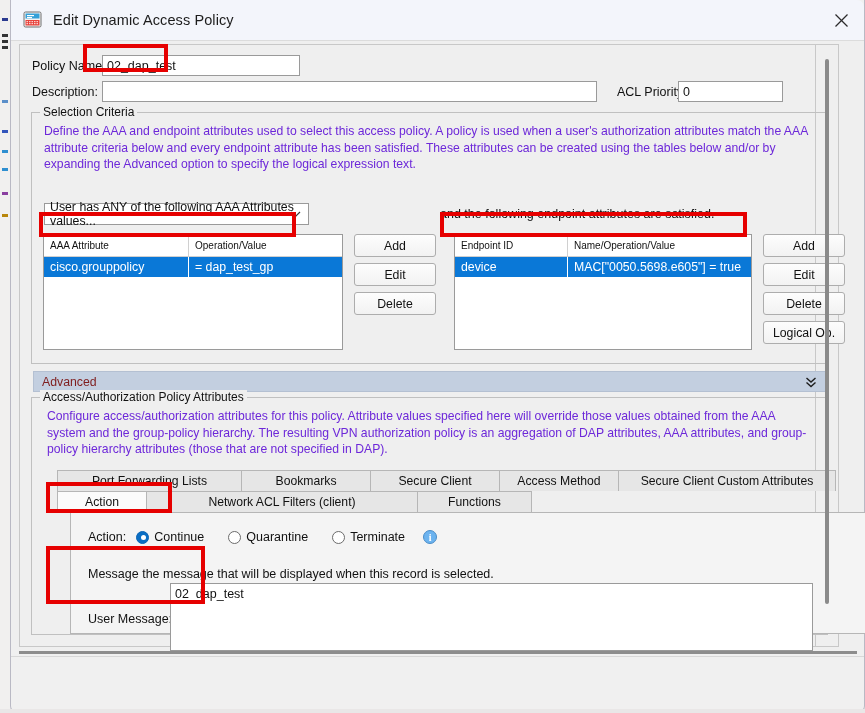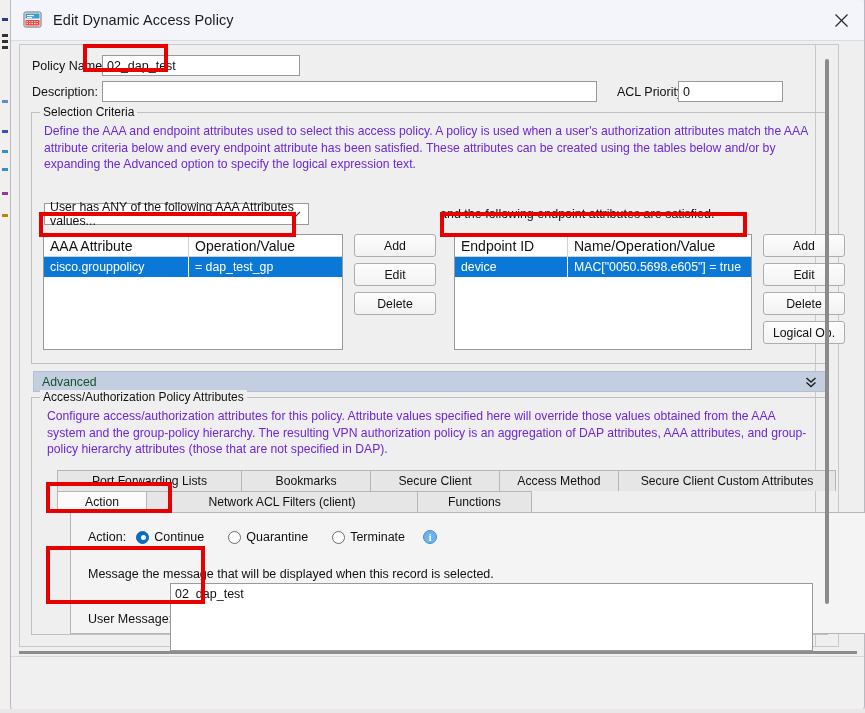--- a/index.html
+++ b/index.html
@@ -115,21 +115,21 @@
   
   .tbl {
     background:#fff; border:1px solid #9a9a9a; box-sizing:border-box;
     position:absolute;
   }
   .tbl .hdr {
     display:flex; height:21px; align-items:center;
     border-bottom:1px solid #d0d0d0; background:#fff;
   }
   .tbl .hdr .c {
-    font-size:14px; color:#111; padding-left:6px;
+    font-size:10px; color:#111; padding-left:6px;
     height:20px; line-height:20px; box-sizing:border-box;
   }
   .tbl .row {
     display:flex; height:20px; align-items:center;
     background:#0a78d7; color:#fff;
   }
   .tbl .row .c {
     font-size:12.3px; padding-left:6px; height:20px; line-height:20px;
     box-sizing:border-box; white-space:nowrap; overflow:hidden;
   }
@@ -141,21 +141,21 @@
     font-size:12.3px; color:#111;
     display:flex; align-items:center; justify-content:center;
     box-sizing:border-box;
     font-family:"Liberation Sans", sans-serif;
   }
   .btn.side { position:absolute; width:82px; height:23px; }
   
   .adv {
     position:absolute; background:#c3cfe0; border:1px solid #b4c0d2;
     box-sizing:border-box; display:flex; align-items:center;
-    padding-left:8px; font-size:12.3px; color:#14532d;
+    padding-left:8px; font-size:12.3px; color:#7f1d1d;
   }
   .adv .dchev { position:absolute; right:10px; top:3px; font-size:12px; color:#1d1d1d; }
   
   .tabrow { position:absolute; display:flex; }
   .tab {
     border:1px solid #b6b6b6; border-bottom:none;
     background:#e6e6e6;
     font-size:12.2px; color:#111;
     display:flex; align-items:center; justify-content:center;
     box-sizing:border-box; height:21px;

